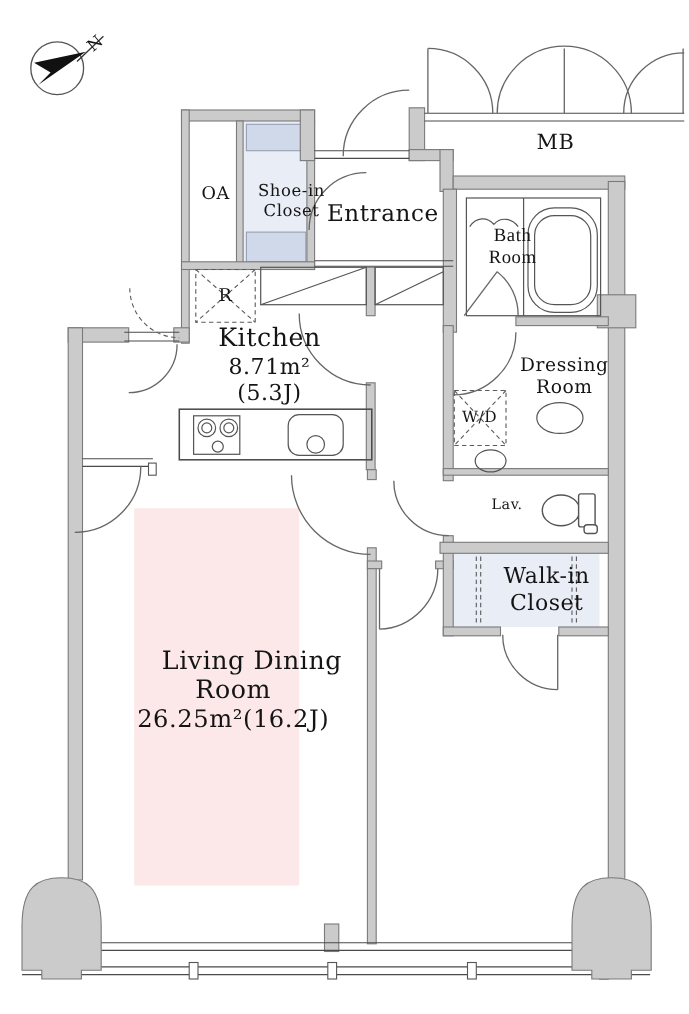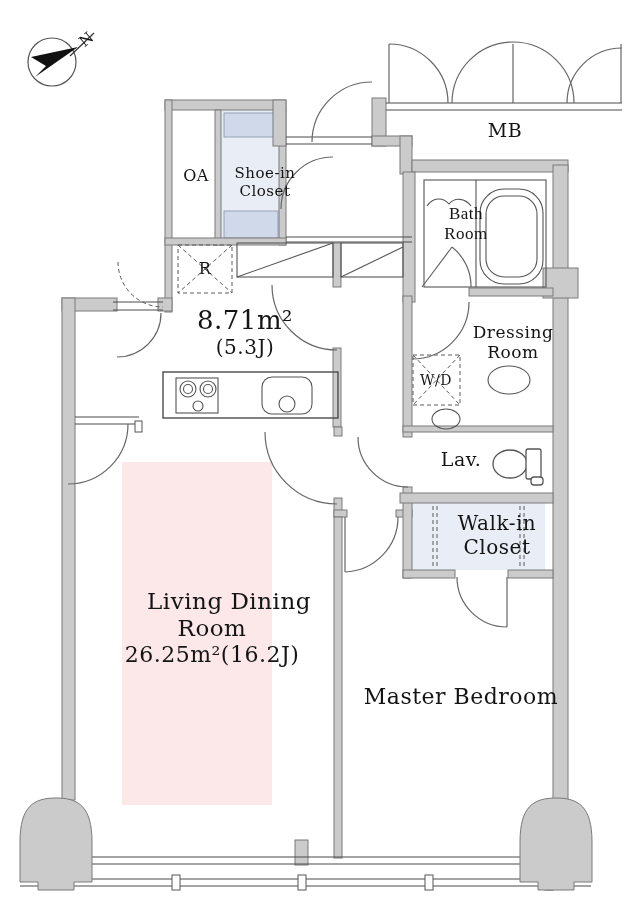--- a/index.html
+++ b/index.html
@@ -197,52 +197,53 @@
 
   <div class="lbl" style="left:87px;top:40px;font-size:15px;transform:translate(-50%,-50%) rotate(-40deg);">N</div>
 
   <div class="lbl" style="left:196px;top:176px;font-size:16px;text-align:right;">OA</div>
 
   <div class="lbl" style="left:251px;top:183px;font-size:15px;">
     <span>Shoe-in</span>
     <span>Closet</span>
   </div>
 
+  <div class="lbl" style="left:348px;top:194px;font-size:21px;">Entrance</div>
 
   <div class="lbl" style="left:505px;top:130px;font-size:19px;">MB</div>
 
   <div class="lbl" style="left:452px;top:224px;font-size:17px;font-family:Liberation Serif, serif;">
     <span>Bath</span>
     <span>Room</span>
   </div>
 
   <div class="lbl" style="left:499px;top:330px;font-size:17px;margin-top:12px;">
     <span>Dressing</span>
     <span>Room</span>
   </div>
 
   <div class="lbl" style="left:436px;top:380px;font-size:14px;">W/D</div>
 
-  <div class="lbl" style="left:461px;top:459px;font-size:19px;">Lav.</div>
+  <div class="lbl" style="left:461px;top:459px;font-size:13px;">Lav.</div>
 
   <div class="lbl" style="left:483px;top:536px;font-size:20px;">
     <span>Walk-in</span>
     <span>Closet</span>
   </div>
 
   <div class="lbl" style="left:205px;top:269px;font-size:16px;">R</div>
 
   <div class="lbl" style="left:231px;top:332px;">
-    <span style="font-size:26px;">8.71m²</span>
+    <span style="font-size:23px;">Kitchen</span>
+    <span style="font-size:20px;">8.71m²</span>
     <span style="font-size:20px;">(5.3J)</span>
   </div>
 
   <div class="lbl" style="left:198px;top:628px;">
     <span style="font-size:23px;margin-left:34px;">Living Dining</span>
     <span style="font-size:23px;">Room</span>
     <span style="font-size:22px;">26.25m²(16.2J)</span>
   </div>
 
   <div class="lbl" style="left:447px;top:697px;">
-    <span style="font-size:22px;">Master Bedroom</span>
   </div>
 
 </div>
 
 </body></html>

